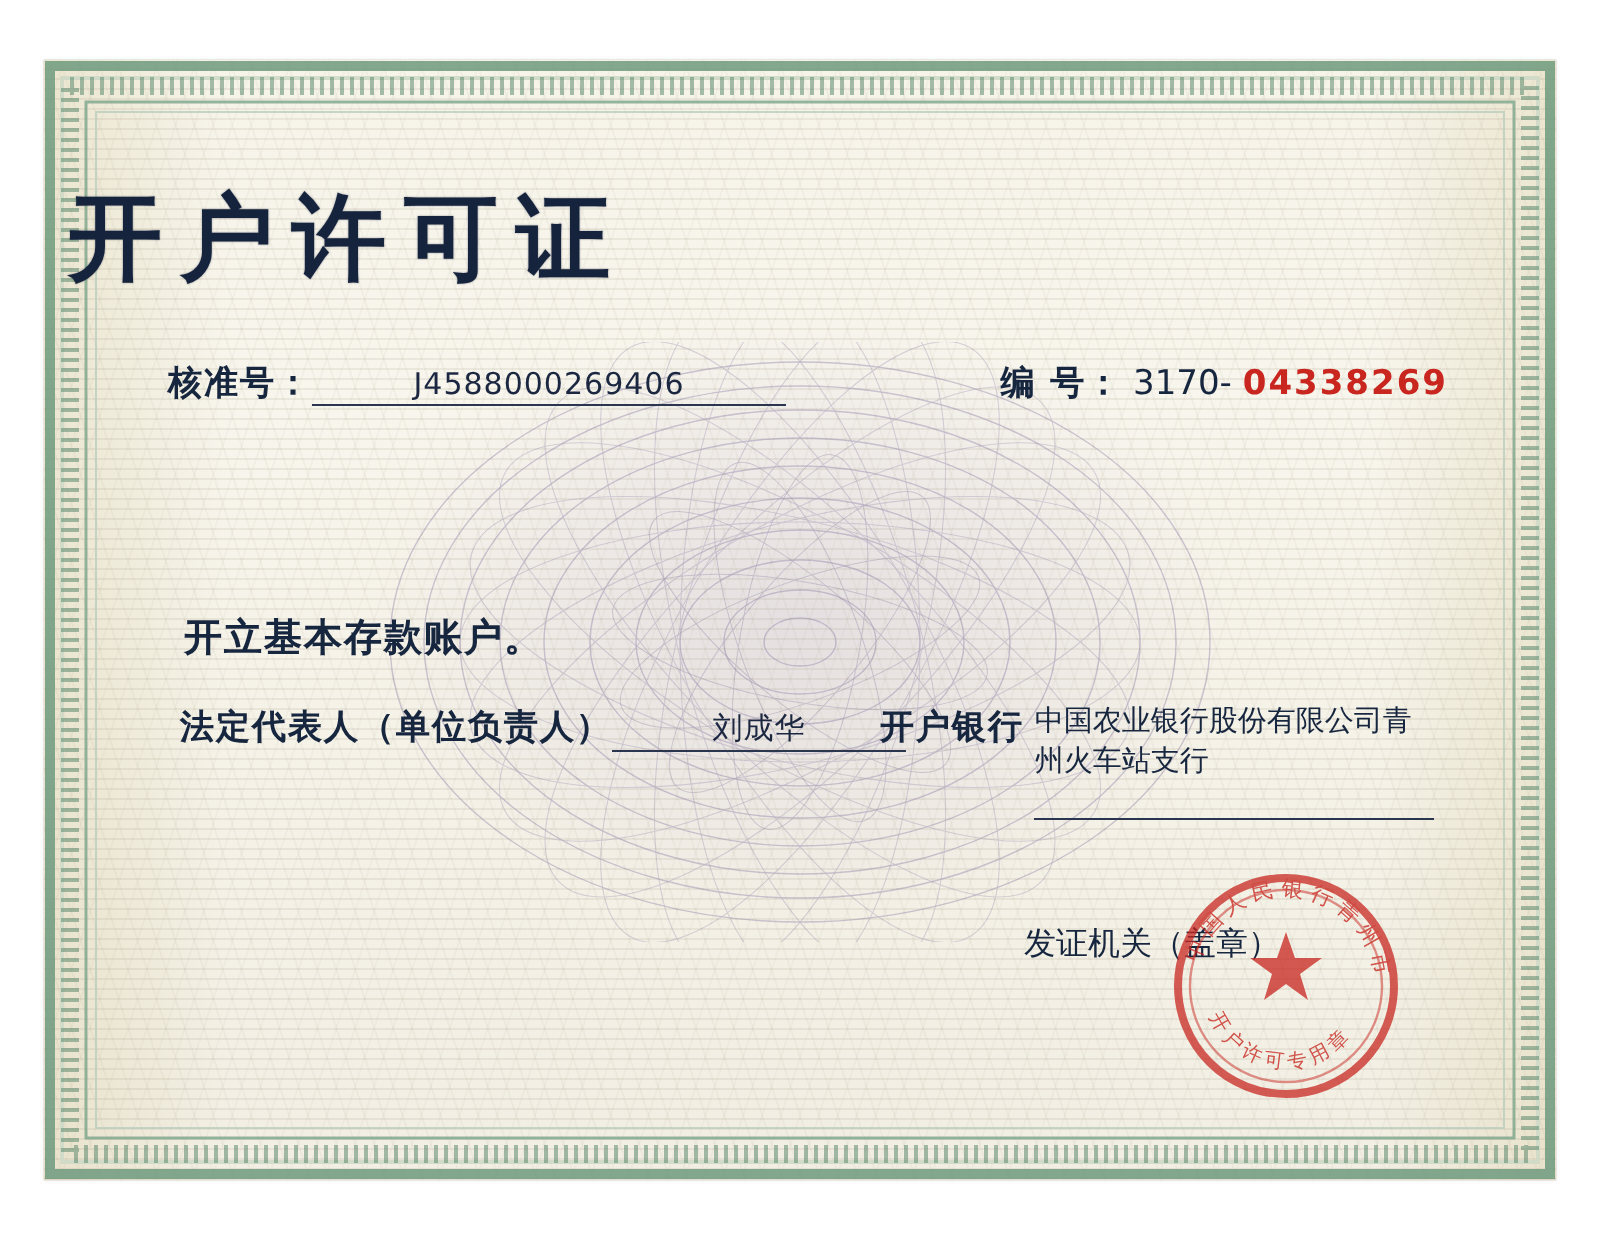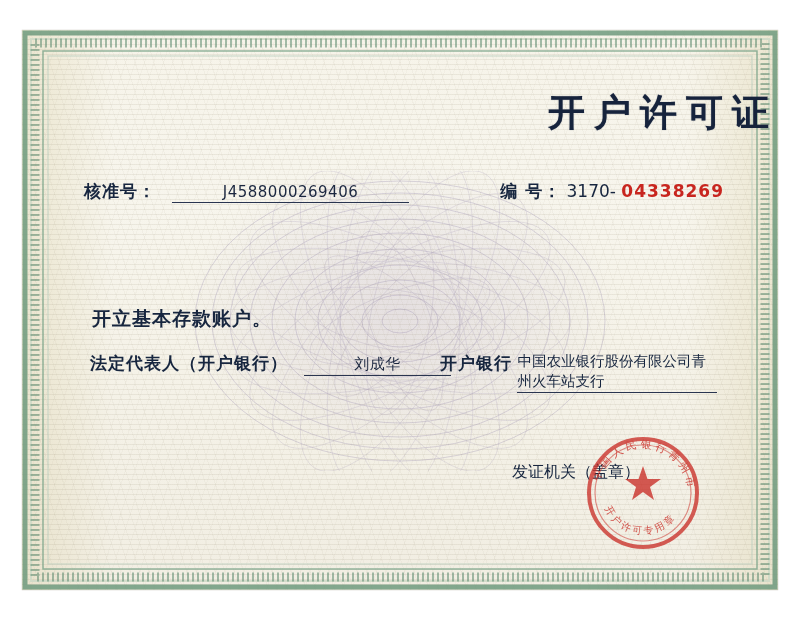--- a/index.html
+++ b/index.html
@@ -85,27 +85,28 @@
     position: absolute;
     inset: 0;
     color: #15243a;
   }
 
   #title {
     position: absolute;
     top: 58px;
     left: 0;
     width: 100%;
-    text-align: right;
+    text-align: left;
     font-family: "DejaVu Sans", "Liberation Sans", sans-serif;
-    font-size: 37px;
+    font-size: 47px;
     font-weight: bold;
     letter-spacing: 9px;
     color: #16233c;
     text-shadow: 0 0 1px rgba(20,30,55,0.5);
+    padding-left: 12px;
   }
 
   .row {
     position: absolute;
     font-size: 17px;
     color: #17263f;
     white-space: nowrap;
   }
 
   .label {
@@ -114,21 +115,20 @@
   }
   .fill {
     display: inline-block;
     border-bottom: 1px solid #2a3550;
     text-align: center;
     font-weight: normal;
     font-size: 15px;
     padding: 0 6px 1px 6px;
     vertical-align: baseline;
     color: #1b2740;
-    margin-left: 16px;
   }
   .fill.hand {
     font-family: "DejaVu Sans", "Liberation Sans", sans-serif;
     letter-spacing: 0.5px;
   }
 
   #approval-row { left: 62px; top: 150px; }
   #approval-row .fill { width: 225px; }
 
   #number-row { right: 54px; top: 150px; text-align: right; }
@@ -142,21 +142,21 @@
   #legal-row .fill { width: 135px; }
 
   #bank-row { left: 418px; top: 322px; font-size: 17px; }
   #bank-name {
     display: inline-block;
     width: 200px;
     font-size: 14.5px;
     line-height: 1.35;
     vertical-align: top;
     border-bottom: 1px solid #2a3550;
-    padding-bottom: 1px;
+    padding-bottom: 18px;
     white-space: normal;
     font-weight: normal;
   }
 
   #account-row { left: 68px; top: 388px; font-size: 17px; }
   #account-row .fill { width: 210px; text-align: left; letter-spacing: 1px; }
 
   #issuer-row { left: 490px; top: 432px; font-size: 16px; }
 
   #date-row { left: 508px; top: 462px; font-size: 16px; letter-spacing: 2px; }
@@ -247,21 +247,21 @@
       <span>3170-</span>
       <span id="num-red">04338269</span>
     </div>
 
 
     <div class="row" id="body-line2">
       <span class="label">开立基本存款账户。</span>
     </div>
 
     <div class="row" id="legal-row">
-      <span class="label">法定代表人（开户银行）</span><span class="fill hand">刘成华</span>
+      <span class="label">法定代表人（单位负责人）</span><span class="fill hand">刘成华</span>
     </div>
 
     <div class="row" id="bank-row">
       <span class="label">开户银行</span>
       <span id="bank-name">中国农业银行股份有限公司青州火车站支行</span>
     </div>
 
 
     <div class="row" id="issuer-row">
       <span>发证机关（盖章）</span>

